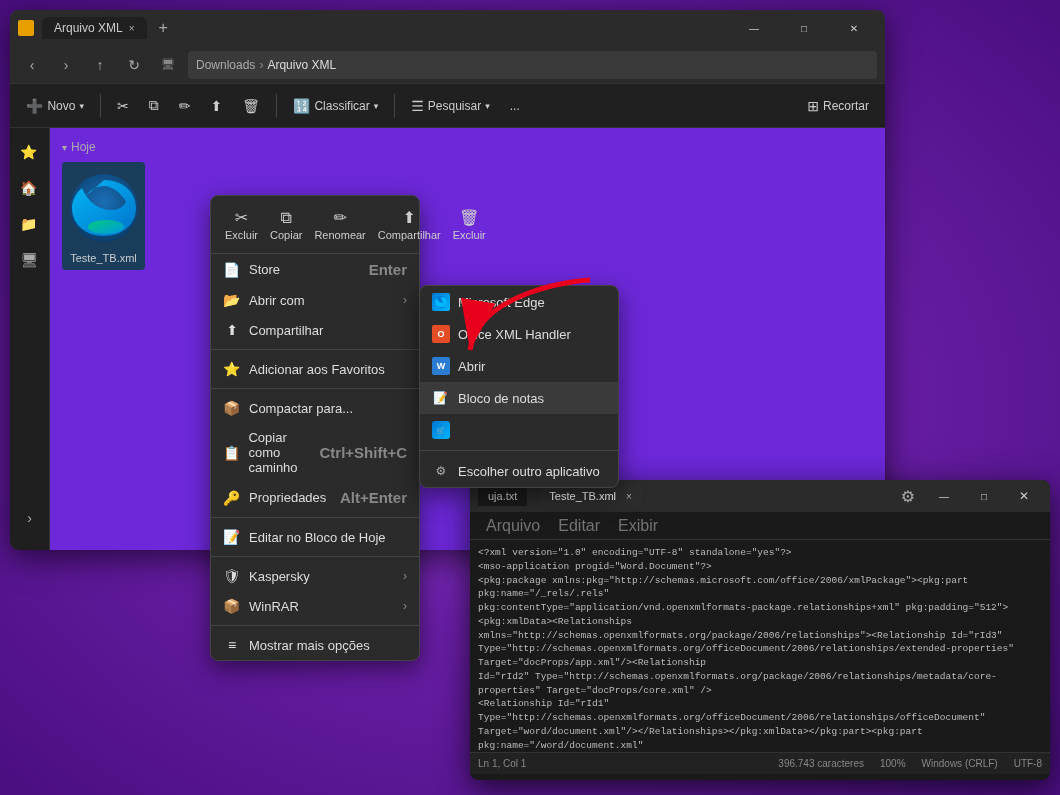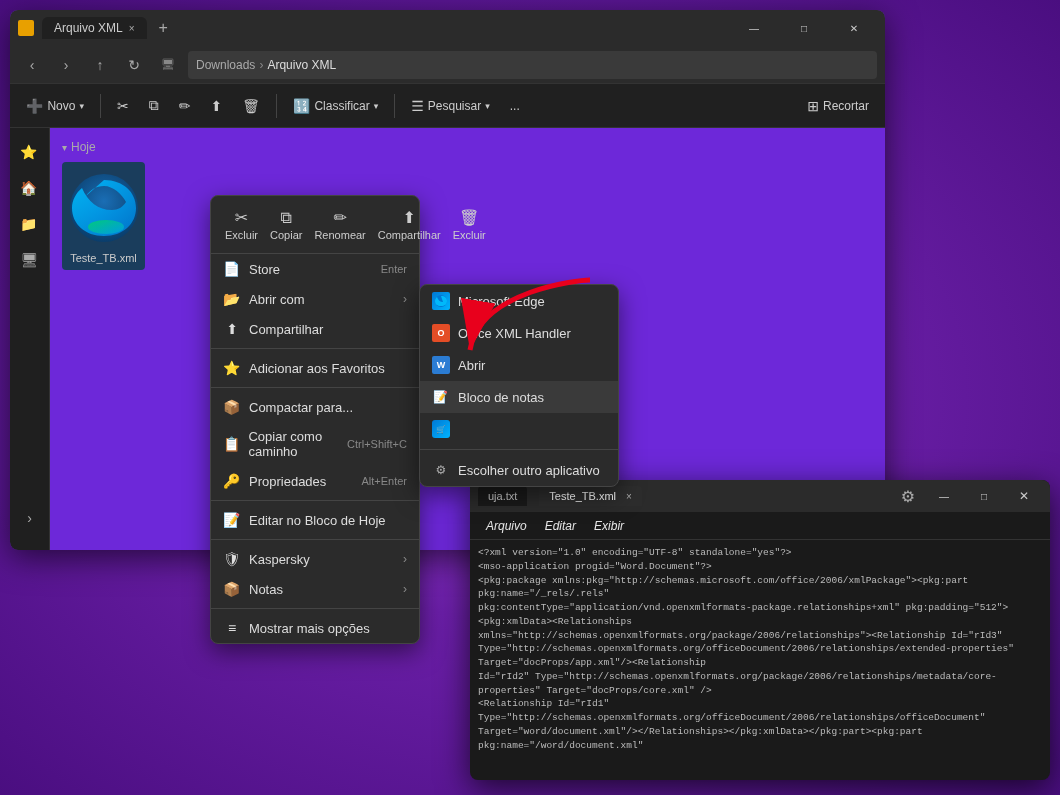--- a/index.html
+++ b/index.html
@@ -269,21 +269,21 @@
       display: flex;
       align-items: center;
       gap: 8px;
       padding: 7px 12px;
       font-size: 13px;
       color: #ddd;
       cursor: pointer;
       position: relative;
     }
     .ctx-item .ctx-icon { width: 18px; text-align: center; font-size: 14px; }
-    .ctx-item .ctx-shortcut { margin-left: auto; font-size: 11px; color: #888; }
+    .ctx-item .ctx-shortcut { margin-left: auto; font-size: 15px; color: #888; font-weight: bold; }
     .ctx-item .ctx-arrow { margin-left: auto; color: #888; font-size: 12px; }
     .ctx-divider { height: 1px; background: #444; margin: 4px 0; }
 
     
     .submenu {
       display: none;
       position: absolute;
       left: 100%;
       top: -2px;
       width: 200px;
@@ -369,25 +369,24 @@
       display: flex;
       align-items: center;
       height: 28px;
       padding: 0 8px;
       gap: 2px;
       background: #1a1a1a;
       border-bottom: 1px solid #333;
     }
     .np-menu-item {
       padding: 4px 8px;
-      font-size: 12px;
-      color: #e5e5e5;
+      font-size: 16px;
+      color: #737373;
       cursor: pointer;
       border-radius: 3px;
-      font-style: italic;
     }
 
     .np-content {
       padding: 6px 8px;
       font-size: 10px;
       color: #aaa;
       line-height: 1.4;
       font-family: 'Courier New', monospace;
       overflow: hidden;
       height: calc(100% - 88px);
@@ -652,21 +651,21 @@
   <div class="ctx-divider"></div>
 
   <div class="ctx-item has-arrow">
     <span class="ctx-icon">🛡</span>
     <span>Kaspersky</span>
     <span class="ctx-arrow">›</span>
   </div>
 
   <div class="ctx-item has-arrow">
     <span class="ctx-icon">📦</span>
-    <span>Notas</span>
+    <span>WinRAR</span>
     <span class="ctx-arrow">›</span>
   </div>
 
   <div class="ctx-divider"></div>
 
   <div class="ctx-item">
     <span class="ctx-icon">≡</span>
     <span>Mostrar mais opções</span>
   </div>
 </div>
@@ -721,13 +720,22 @@
 xmlns:cx3="http://schemas.microsoft.com/office/drawing/2016/5/9/chartex" xmlns:cx4
 ="http://schemas.microsoft.com/office/drawing/2016/5/10/chartex" xmlns:cx5="http://schemas.microsoft.com/office/drawing/2016/5/11/chartex"
 xmlns:cx6="http://schemas.microsoft.com/office/drawing/2016/5/12/chartex" xmlns:cx7
 xmlns:cx8="http://schemas.microsoft.com/office/drawing/2016/5/13/chartex" xmlns:cx8
 xmlns:mc="http://schemas.openxmlformats.org/markup-compatibility/2006" xmlns:aink="http://schemas.microsoft.com/office/drawing/2016/ink"
 xmlns:am3d="http://schemas.microsoft.com/office/drawing/2017/model3d" xmlns:o="urn:schemas-microsoft-com:office:office"
 xmlns:oel="http://schemas.microsoft.com/office/2019/extlst" xmlns:r="http://schemas.openxmlformats.org/officeDocument/2006/relationships"
 xmlns:m="http://schemas.openxmlformats.org/officeDocument/2006/math" xmlns:v="urn:schemas-microsoft-com:vml" xmlns:wp14</div>
   </div>
 
+  <div class="np-status-bar">
+    <span>Ln 1, Col 1</span>
+    <div class="np-status-right">
+      <span>396.743 caracteres</span>
+      <span>100%</span>
+      <span>Windows (CRLF)</span>
+      <span>UTF-8</span>
+    </div>
+  </div>
 </div>
 
 </body></html>

